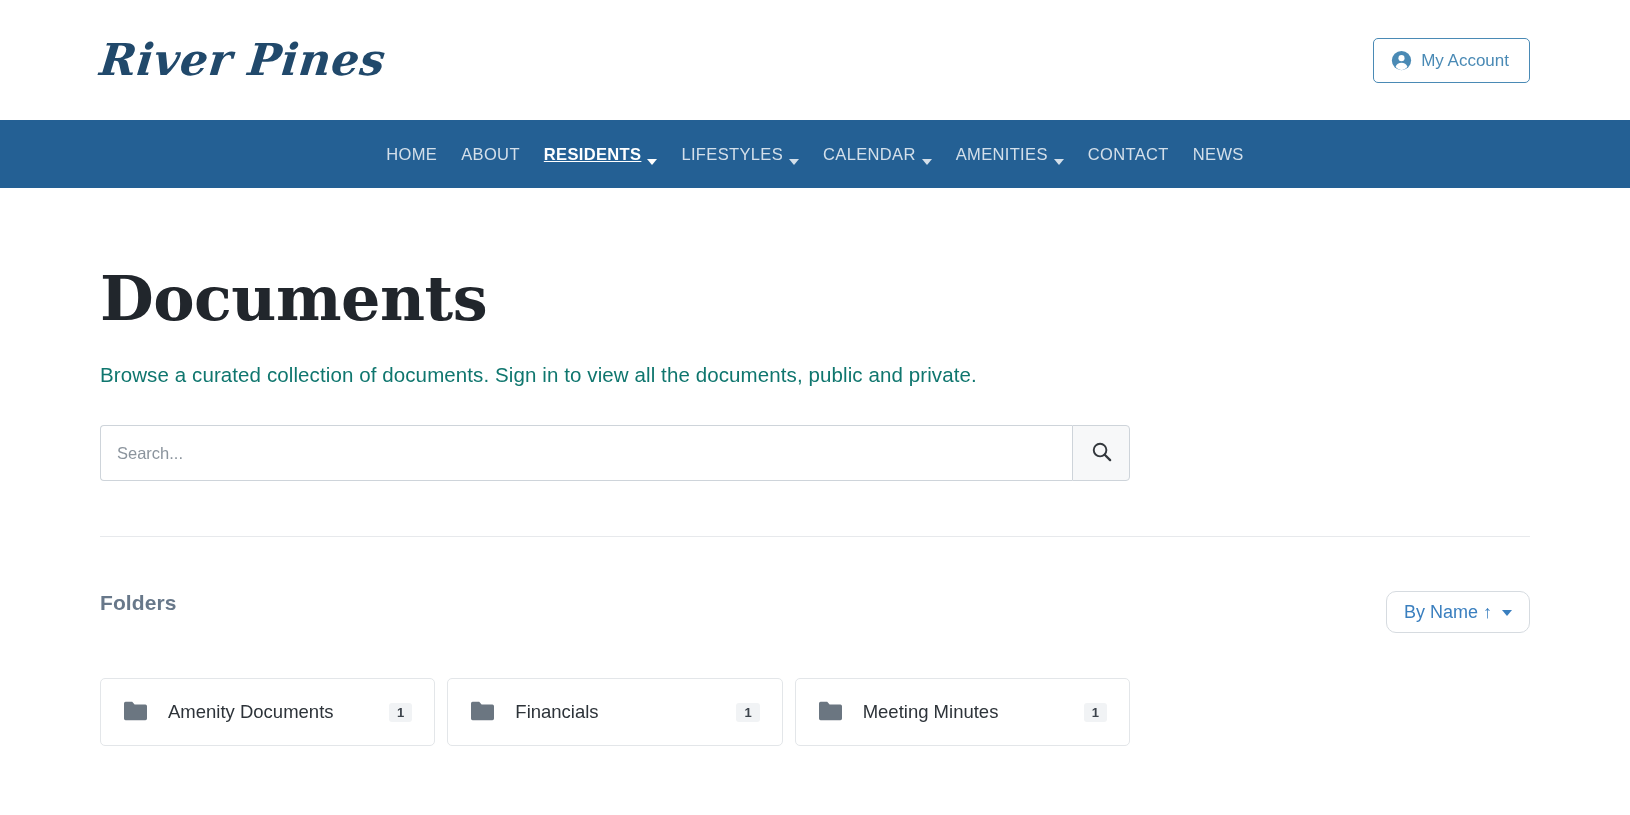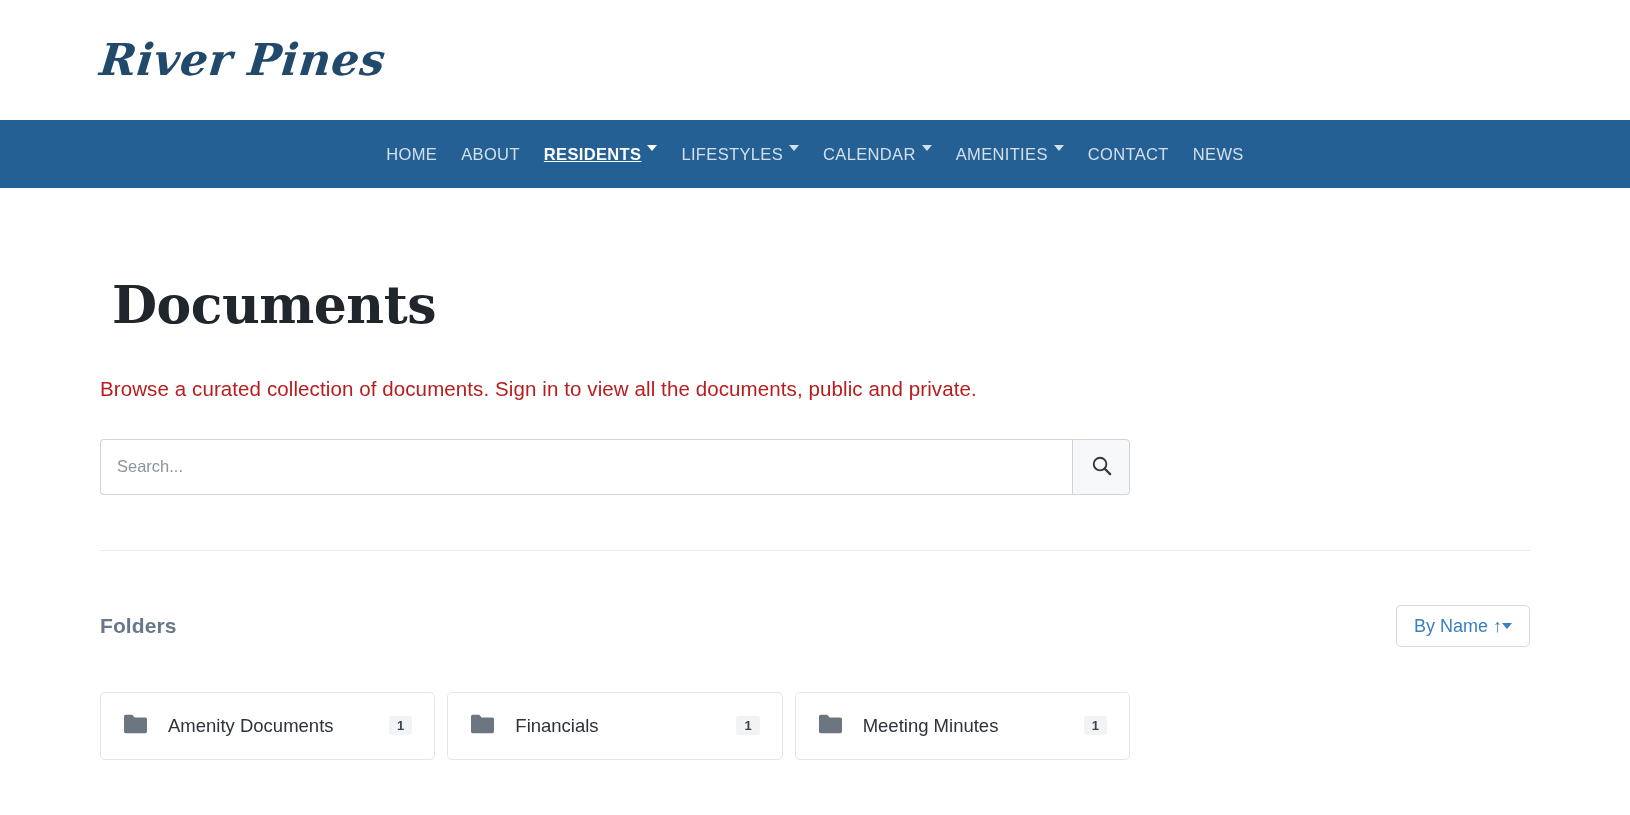--- a/index.html
+++ b/index.html
@@ -57,21 +57,21 @@
     justify-content: center;
     gap: 0;
   }
   .nav-item {
     color: rgba(255,255,255,0.80);
     font-size: 16.5px;
     letter-spacing: 0.35px;
     text-transform: uppercase;
     padding: 0 12px;
     display: inline-flex;
-    align-items: flex-start;
+    align-items: flex-end;
     gap: 6px;
     cursor: pointer;
     text-decoration: none;
     white-space: nowrap;
     font-weight: 400;
   }
   .nav-item.active { color: #ffffff; font-weight: 700; text-decoration: underline; }
   .caret {
     display: inline-block;
     width: 0; height: 0;
@@ -80,32 +80,32 @@
     border-top: 6px solid currentColor;
     margin-bottom: -1px;
   }
 
   
   .page-wrap { padding: 0 100px; }
 
   .page-title {
     font-family: "DejaVu Serif", serif;
     font-weight: 700;
-    font-size: 52px;
+    font-size: 62px;
     color: #21262c;
-    margin: 12px;
+    margin: 0;
     padding-top: 78px;
     letter-spacing: -0.5px;
     line-height: 1.05;
   }
   .page-desc {
     margin: 0;
     padding-top: 32px;
     font-size: 20.5px;
-    color: #b91c1c;
+    color: #0f766e;
     font-weight: 400;
     letter-spacing: 0.1px;
   }
 
   
   .search-row {
     display: flex;
     width: 1030px;
     margin-top: 38px;
     height: 56px;
@@ -137,37 +137,37 @@
 
   .divider {
     margin-top: 55px;
     border-top: 1px solid #e7e9ec;
     width: 100%;
   }
 
   
   .folders-head {
     display: flex;
-    align-items: center;
     justify-content: space-between;
     padding-top: 54px;
   }
   .section-title {
     margin: 0;
     font-size: 21px;
     font-weight: 700;
     color: #68788a;
     letter-spacing: 0.1px;
   }
   .sort-btn {
     display: inline-flex;
     align-items: center;
+    gap: 10px;
     border: 1px solid #d6dbe0;
     background: #ffffff;
-    border-radius: 5px;
+    border-radius: 10px;
     color: #3a7fbf;
     font-size: 18px;
     padding: 11px 17px;
     cursor: pointer;
     line-height: 1;
     white-space: nowrap;
   }
 
   .folder-grid {
     display: grid;
@@ -204,20 +204,30 @@
     padding: 3px 8px;
     line-height: 1;
   }
 </style>
 </head>
 <body>
 
 <header class="site-header">
   <div class="brand-logo">River Pines</div>
 
+  <button class="account-btn">
+    <span>
+      <svg width="21" height="21" viewBox="0 0 24 24" aria-hidden="true">
+        <circle cx="12" cy="12" r="11" fill="#4a8ab5"></circle>
+        <circle cx="12" cy="9.3" r="3.5" fill="#ffffff"></circle>
+        <path d="M5.2 19.4c1.1-3.2 3.7-4.8 6.8-4.8s5.7 1.6 6.8 4.8A11 11 0 0 1 12 23a11 11 0 0 1-6.8-3.6z" fill="#ffffff"></path>
+      </svg>
+    </span>
+    <span>My Account</span>
+  </button>
 </header>
 
 <nav class="main-nav">
   <a class="nav-item" href="#">
     <span>HOME</span>
   </a>
   <a class="nav-item" href="#">
     <span>ABOUT</span>
   </a>
   <a class="nav-item active" href="#">

